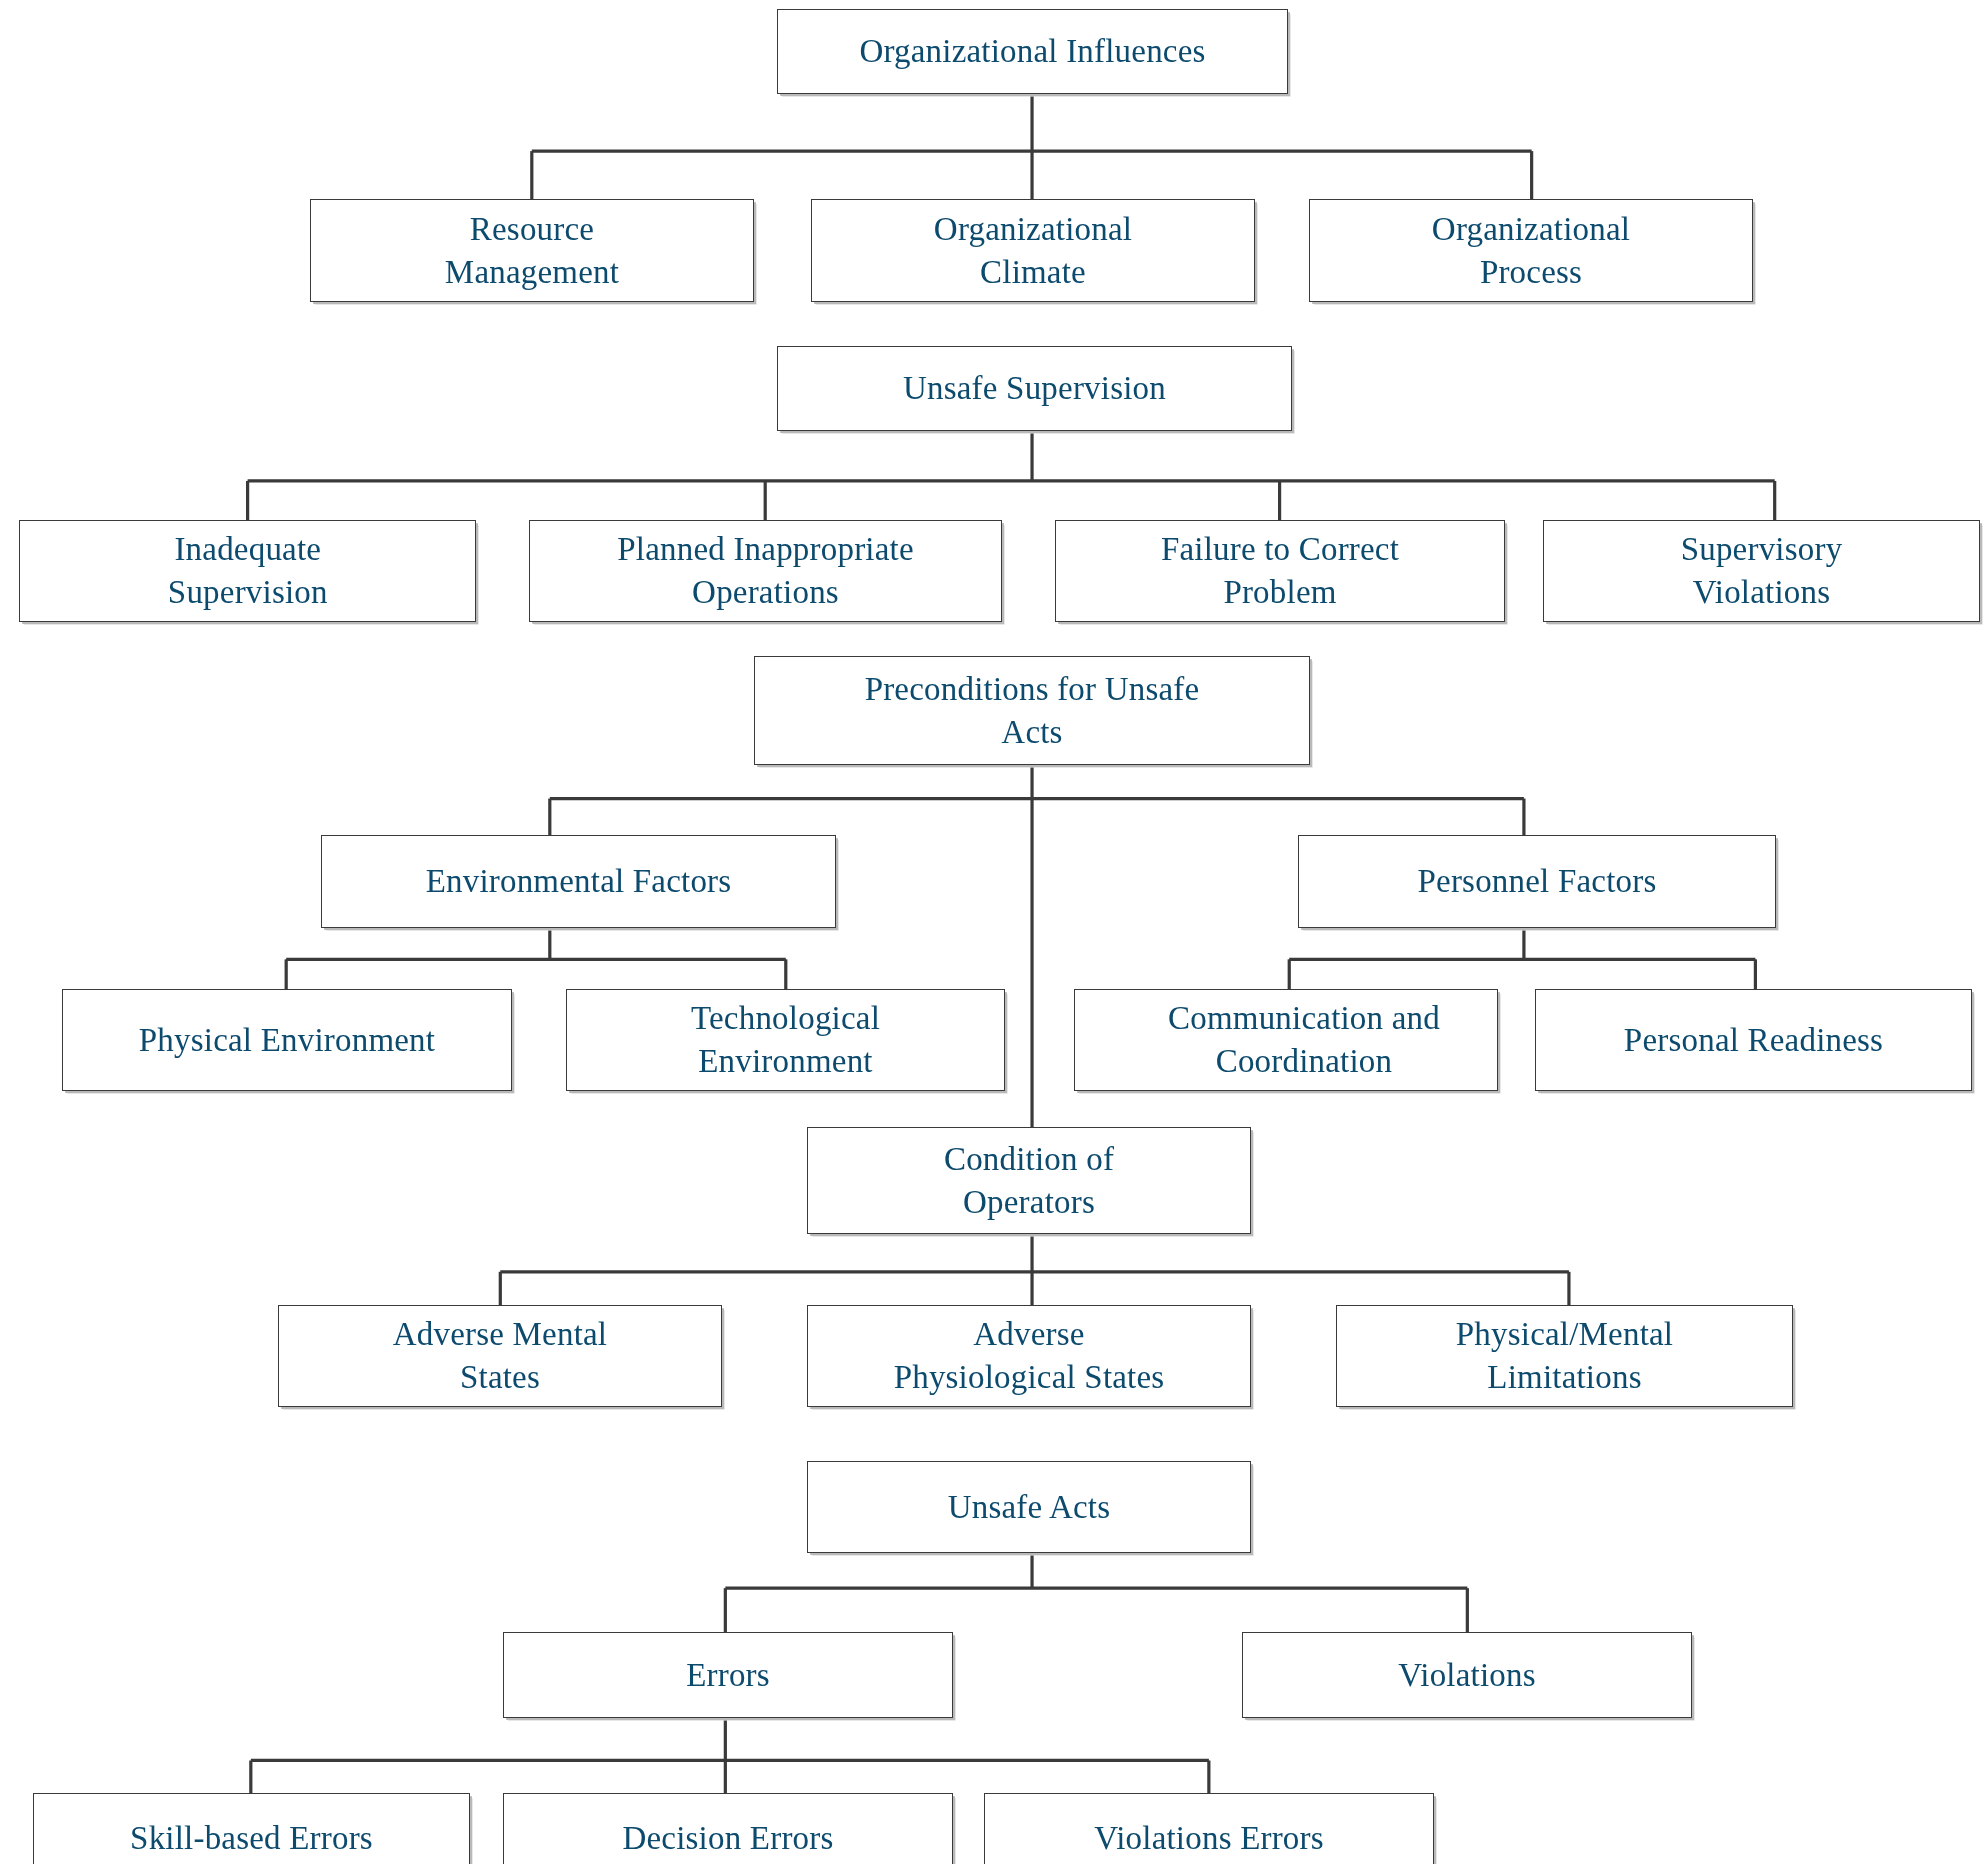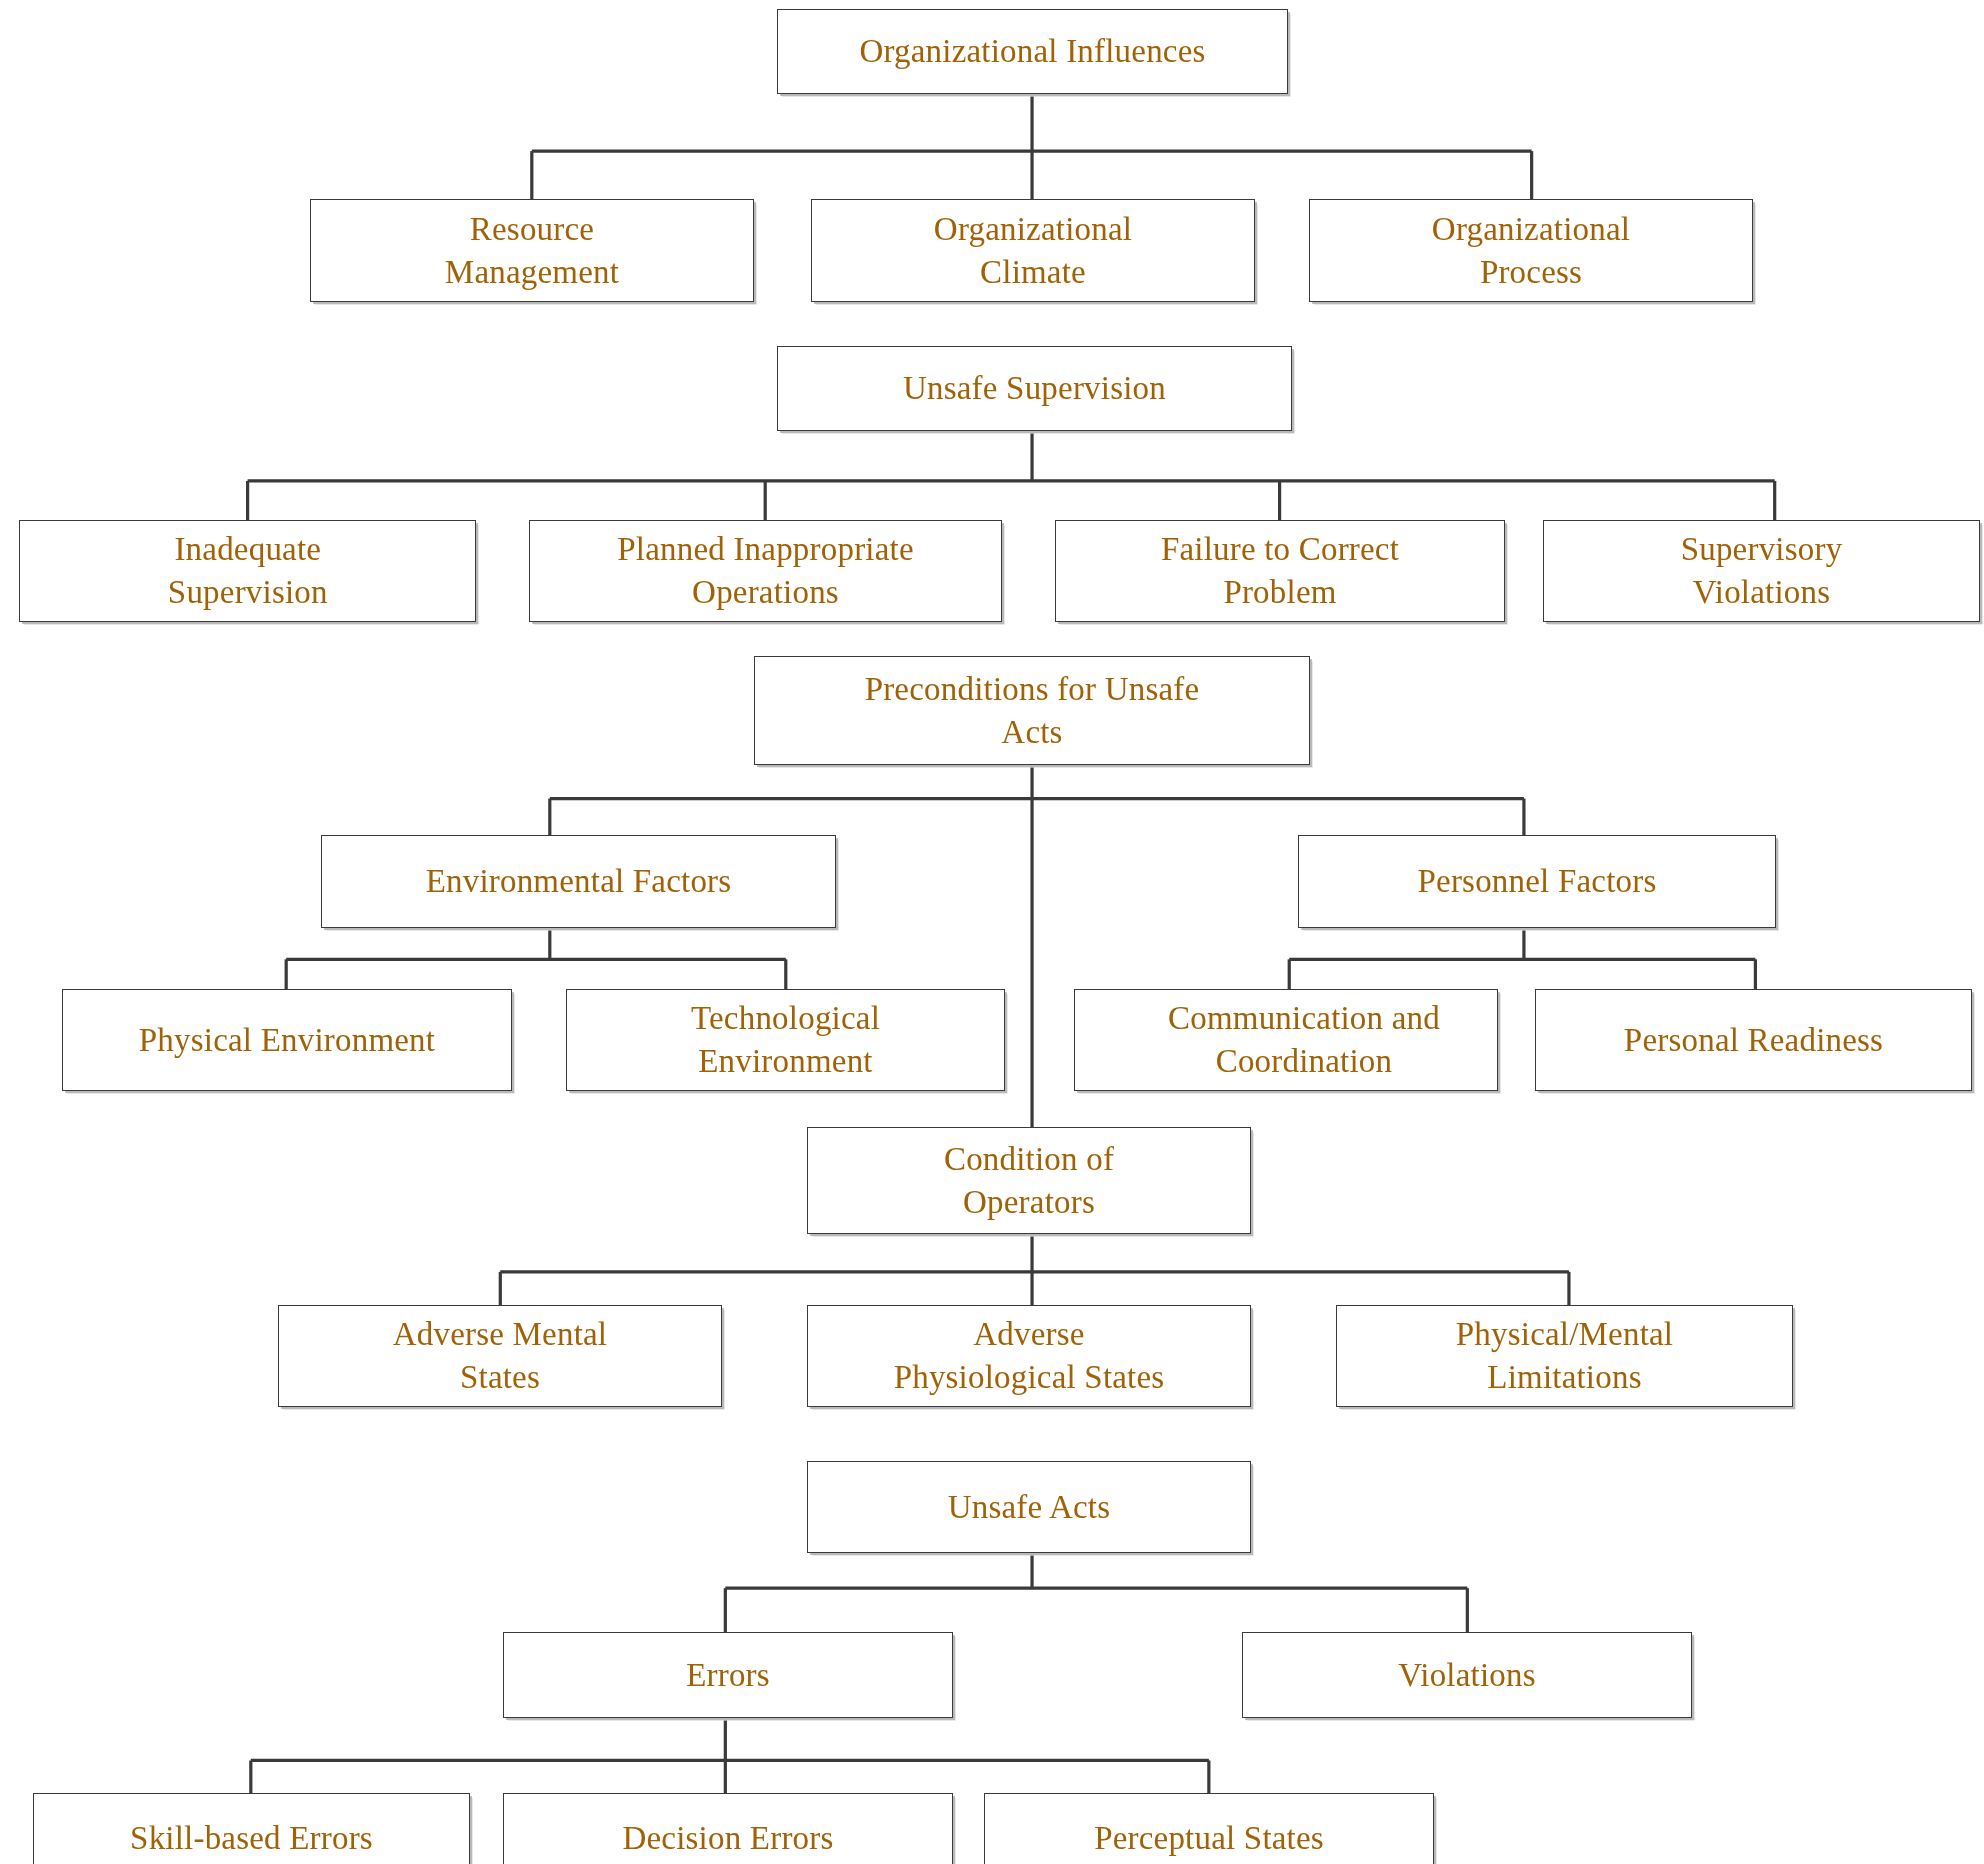--- a/index.html
+++ b/index.html
@@ -32,21 +32,21 @@
     display: flex;
     align-items: center;
     justify-content: center;
     text-align: center;
     z-index: 5;
     
     box-shadow: 2.6px 2.6px 0 -0.6px #b9b9b9, 3.9px 3.9px 0 -1.3px #d8d8d8;
   }
   .node .label {
     display: block;
-    color: #a16207;
+    color: #0c4a6e;
     font-size: 33px;
     line-height: 1.30;
     letter-spacing: 0.2px;
     padding: 0 6.4px;
     white-space: pre-line;
   }
 </style>
 </head>
 <body>
 
@@ -199,17 +199,17 @@
     <span class="label">Violations</span>
   </div>
 
   <div class="node" style="left:33px; top:1793px; width:437px; height:91px;">
     <span class="label">Skill-based Errors</span>
   </div>
   <div class="node" style="left:503px; top:1793px; width:450px; height:91px;">
     <span class="label">Decision Errors</span>
   </div>
   <div class="node" style="left:984px; top:1793px; width:450px; height:91px;">
-    <span class="label">Perceptual States</span>
+    <span class="label">Violations Errors</span>
   </div>
 
 </div>
 
 
 </body></html>

